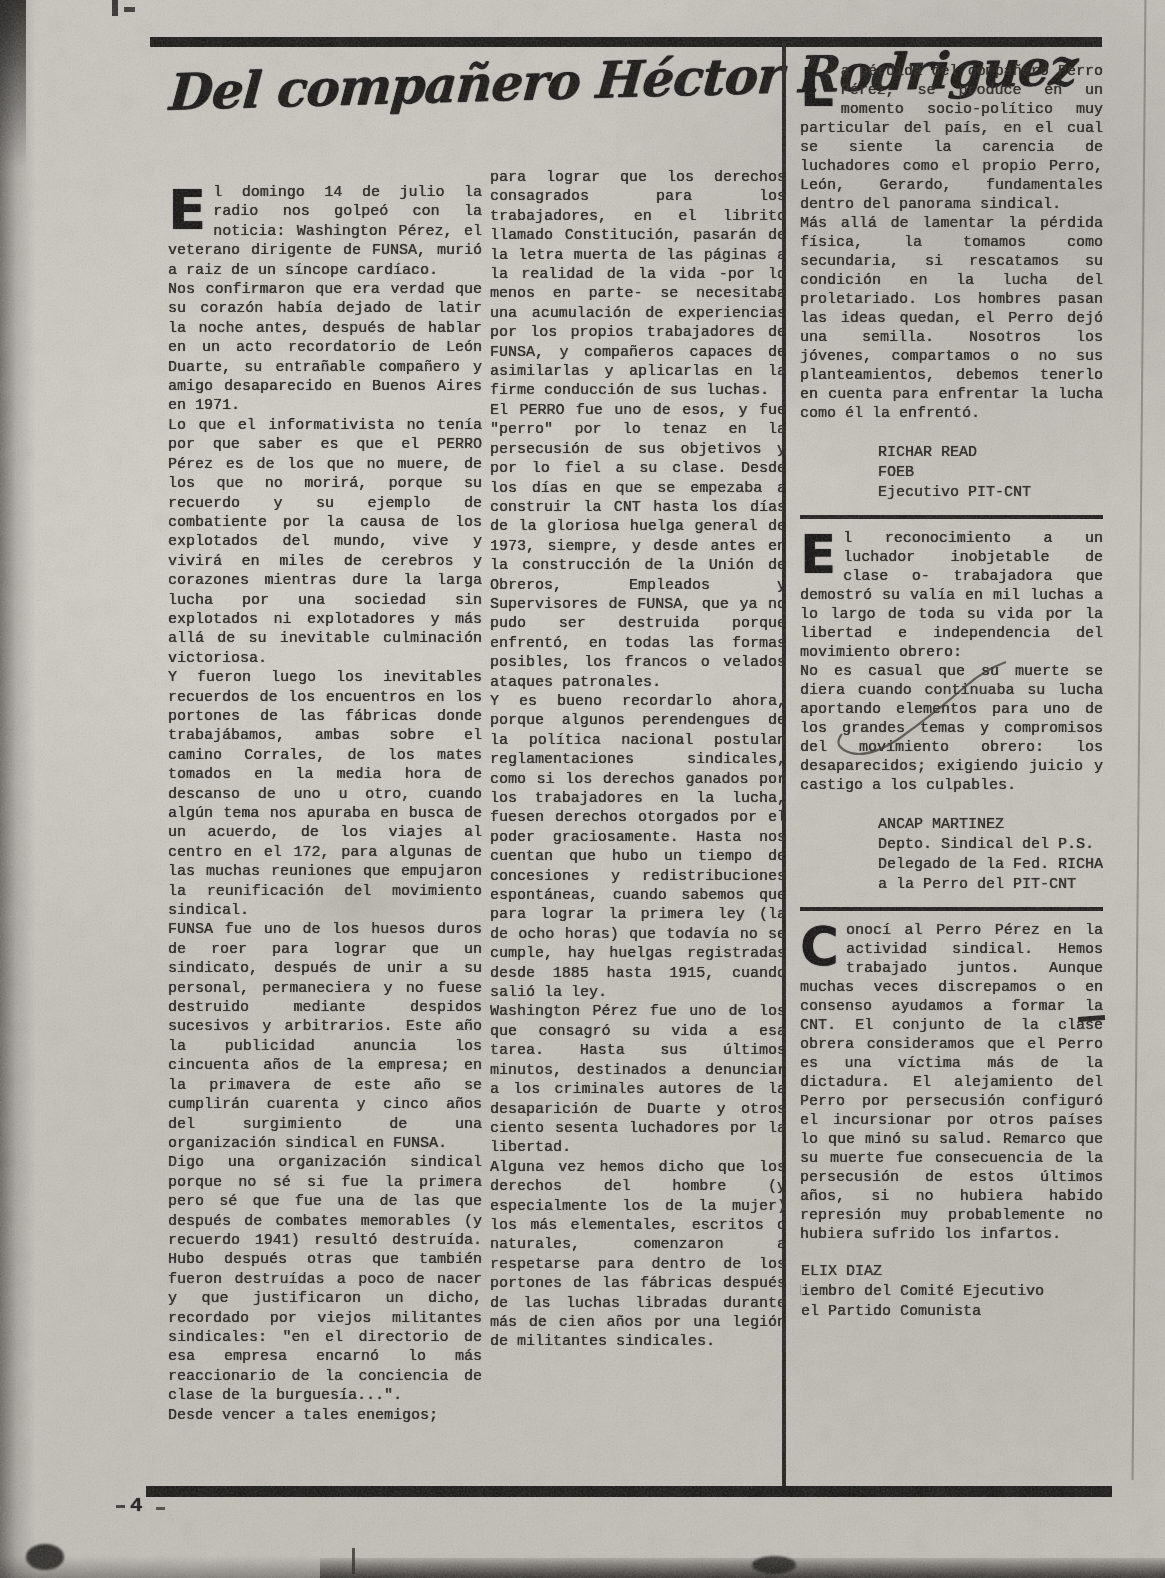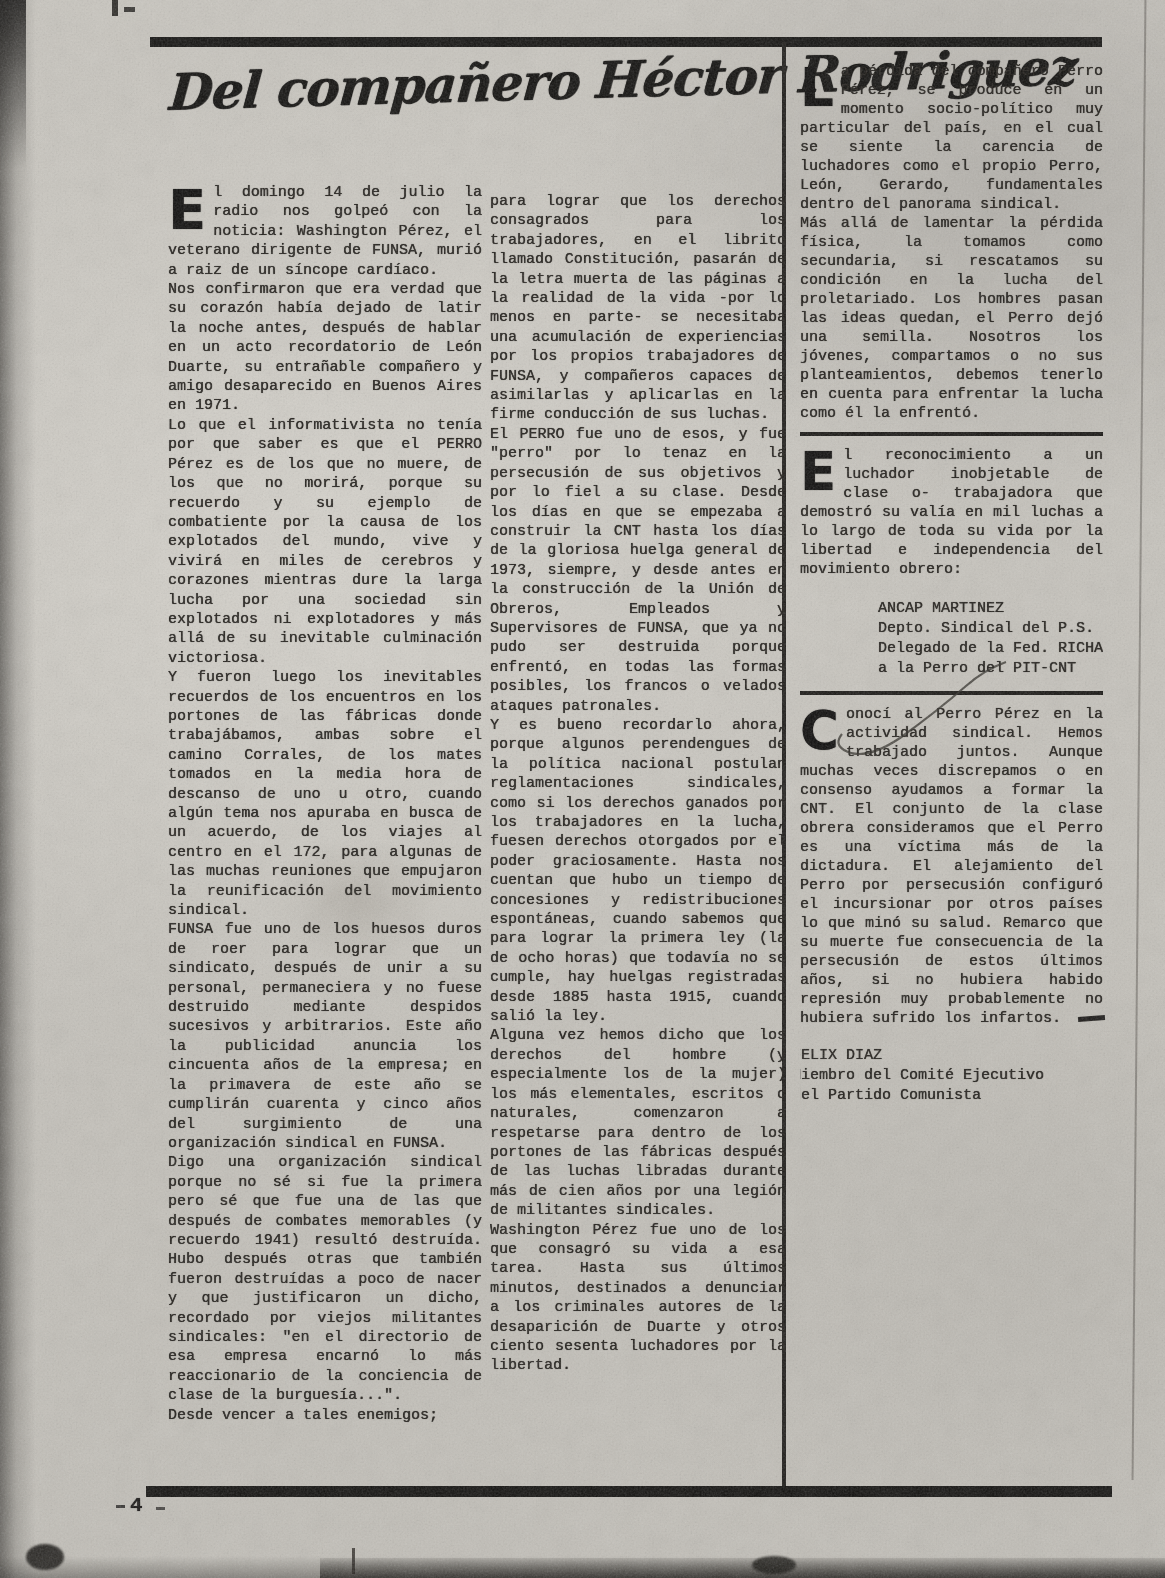--- a/index.html
+++ b/index.html
@@ -49,21 +49,21 @@
   }
   .page-num{position:absolute;left:130px;top:1494px;font-size:21px;font-weight:bold;color:#131110;
     text-shadow:0 0 1px rgba(10,9,8,.8);}
   .page-num-dash1{position:absolute;left:116px;top:1505px;width:9px;height:3px;background:rgba(19,17,16,.8);}
   .page-num-dash2{position:absolute;left:156px;top:1507px;width:9px;height:3px;background:rgba(19,17,16,.7);}
   
   .col{position:absolute;font-size:15px;line-height:19.4px;
     text-shadow:0 0 .8px rgba(25,22,18,.85), .35px 0 0 rgba(25,22,18,.45);}
   .col p{margin:0;text-align:justify;}
   .col1{left:168px;top:183px;width:314px;height:1296px;overflow:hidden;}
-  .col2{left:490px;top:192px;width:296px;height:1303px;overflow:hidden;}
+  .col2{left:490px;top:168px;width:296px;height:1303px;overflow:hidden;}
   .col3{left:800px;top:62px;width:303px;height:1418px;overflow:hidden;line-height:19px;}
   .dc{float:left;font-family:"DejaVu Sans","Liberation Sans",sans-serif;font-weight:bold;
     font-size:56px;line-height:46px;margin:4px 7px 0 0;color:#0a0908;
     text-shadow:0 0 1px rgba(8,7,6,.9);}
   .col3 .dc{font-size:53px;line-height:44px;}
   .sig{margin:20px 0 12px 0;line-height:20px;white-space:nowrap;}
   .sig.ind{margin-left:78px;}
   .sig.flush{margin-left:-8px;margin-top:18px;}
   .rule{height:4px;background:#151310;margin:9px 0 10px -12px;width:316px;}
   
@@ -100,28 +100,34 @@
       <p>Lo que el informativista no tenía por que saber es que el PERRO Pérez es de los que no muere, de los que no morirá, porque su recuerdo y su ejemplo de combatiente por la causa de los explotados del mundo, vive y vivirá en miles de cerebros y corazones mientras dure la larga lucha por una sociedad sin explotados ni explotadores y más allá de su inevitable culminación victoriosa.</p>
       <p>Y fueron luego los inevitables recuerdos de los encuentros en los portones de las fábricas donde trabajábamos, ambas sobre el camino Corrales, de los mates tomados en la media hora de descanso de uno u otro, cuando algún tema nos apuraba en busca de un acuerdo, de los viajes al centro en el 172, para algunas de las muchas reuniones que empujaron la reunificación del movimiento sindical.</p>
       <p>FUNSA fue uno de los huesos duros de roer para lograr que un sindicato, después de unir a su personal, permaneciera y no fuese destruido mediante despidos sucesivos y arbitrarios. Este año la publicidad anuncia los cincuenta años de la empresa; en la primavera de este año se cumplirán cuarenta y cinco años del surgimiento de una organización sindical en FUNSA.</p>
       <p>Digo una organización sindical porque no sé si fue la primera pero sé que fue una de las que después de combates memorables (y recuerdo 1941) resultó destruída. Hubo después otras que también fueron destruídas a poco de nacer y que justificaron un dicho, recordado por viejos militantes sindicales: "en el directorio de esa empresa encarnó lo más reaccionario de la conciencia de clase de la burguesía...".</p>
       <p>Desde vencer a tales enemigos;</p>
     </div>
   <div class="col col2">
       <p>para lograr que los derechos consagrados para los trabajadores, en el librito llamado Constitución, pasarán de la letra muerta de las páginas a la realidad de la vida -por lo menos en parte- se necesitaba una acumulación de experiencias por los propios trabajadores de FUNSA, y compañeros capaces de asimilarlas y aplicarlas en la firme conducción de sus luchas.</p>
       <p>El PERRO fue uno de esos, y fue "perro" por lo tenaz en la persecusión de sus objetivos y por lo fiel a su clase. Desde los días en que se empezaba a construir la CNT hasta los días de la gloriosa huelga general de 1973, siempre, y desde antes en la construcción de la Unión de Obreros, Empleados y Supervisores de FUNSA, que ya no pudo ser destruida porque enfrentó, en todas las formas posibles, los francos o velados ataques patronales.</p>
       <p>Y es bueno recordarlo ahora, porque algunos perendengues de la política nacional postulan reglamentaciones sindicales, como si los derechos ganados por los trabajadores en la lucha, fuesen derechos otorgados por el poder graciosamente. Hasta nos cuentan que hubo un tiempo de concesiones y redistribuciones espontáneas, cuando sabemos que para lograr la primera ley (la de ocho horas) que todavía no se cumple, hay huelgas registradas desde 1885 hasta 1915, cuando salió la ley.</p>
+      <p>Washington Pérez fue uno de los que consagró su vida a esa tarea. Hasta sus últimos minutos, destinados a denunciar a los criminales autores de la desaparición de Duarte y otros ciento sesenta luchadores por la libertad.</p>
       <p>Alguna vez hemos dicho que los derechos del hombre (y especialmente los de la mujer) los más elementales, escritos o naturales, comenzaron a respetarse para dentro de los portones de las fábricas después de las luchas libradas durante más de cien años por una legión de militantes sindicales.</p>
-      <p>Washington Pérez fue uno de los que consagró su vida a esa tarea. Hasta sus últimos minutos, destinados a denunciar a los criminales autores de la desaparición de Duarte y otros ciento sesenta luchadores por la libertad.</p>
     </div>
   <div class="col col3">
       <p><span class="dc">L</span>a pérdida del compañero Perro Pérez, se produce en un momento socio-político muy particular del país, en el cual se siente la carencia de luchadores como el propio Perro, León, Gerardo, fundamentales dentro del panorama sindical.</p>
       <p>Más allá de lamentar la pérdida física, la tomamos como secundaria, si rescatamos su condición en la lucha del proletariado. Los hombres pasan las ideas quedan, el Perro dejó una semilla. Nosotros los jóvenes, compartamos o no sus planteamientos, debemos tenerlo en cuenta para enfrentar la lucha como él la enfrentó.</p>
+      <div class="sig ind">
+        <div>RICHAR READ</div>
+        <div>FOEB</div>
+        <div>Ejecutivo PIT-CNT</div>
+      </div>
       <div class="rule"></div>
       <p><span class="dc">E</span>l reconocimiento a un luchador inobjetable de clase o- trabajadora que demostró su valía en mil luchas a lo largo de toda su vida por la libertad e independencia del movimiento obrero:</p>
+      <p>No es casual que su muerte se diera cuando continuaba su lucha aportando elementos para uno de los grandes temas y compromisos del movimiento obrero: los desaparecidos; exigiendo juicio y castigo a los culpables.</p>
       <div class="sig ind">
         <div>ANCAP MARTINEZ</div>
         <div>Depto. Sindical del P.S.</div>
         <div>Delegado de la Fed. RICHAR</div>
         <div>a la Perro del PIT-CNT</div>
       </div>
       <div class="rule"></div>
       <p><span class="dc">C</span>onocí al Perro Pérez en la actividad sindical. Hemos trabajado juntos. Aunque muchas veces discrepamos o en consenso ayudamos a formar la CNT. El conjunto de la clase obrera consideramos que el Perro es una víctima más de la dictadura. El alejamiento del Perro por persecusión configuró el incursionar por otros países lo que minó su salud. Remarco que su muerte fue consecuencia de la persecusión de estos últimos años, si no hubiera habido represión muy probablemente no hubiera sufrido los infartos.</p>
       <div class="sig flush">
         <div>FELIX DIAZ</div>

